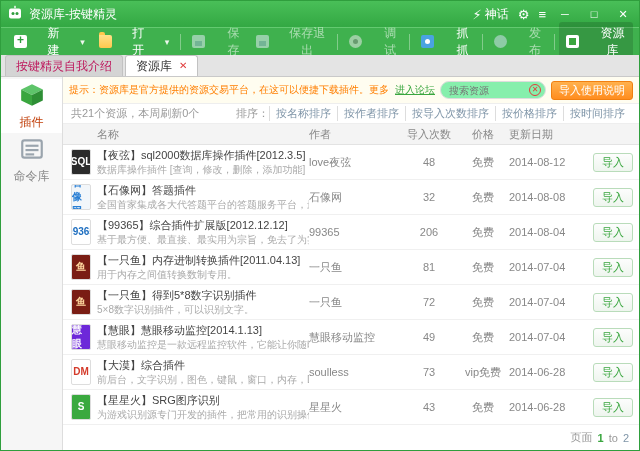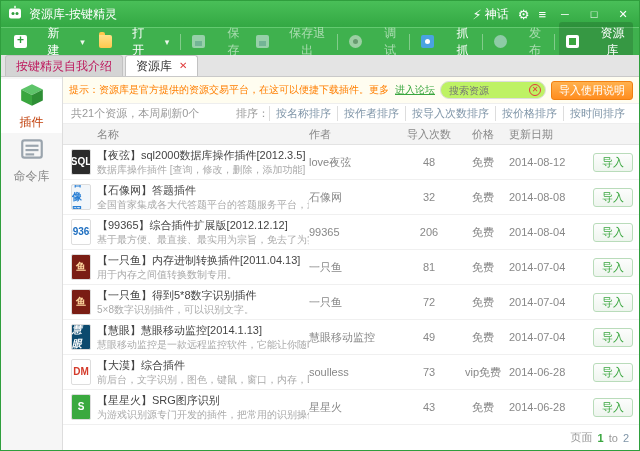--- a/index.html
+++ b/index.html
@@ -51,21 +51,21 @@
   .side-item { height:54px; display:flex; flex-direction:column; align-items:center; justify-content:center; gap:3px; cursor:pointer; }
   .side-item.active { background:#fff; }
   .side-label { font-size:12px; color:#888; }
   .side-item.active .side-label { color:#c2410c; }
 
   .main { flex:1; display:flex; flex-direction:column; min-width:0; }
 
   .notice { height:27px; flex:none; display:flex; align-items:center; background:#fffdf0; border-bottom:1px solid #eee; padding:0 6px; gap:5px; }
   .notice-text { color:#ff7e00; font-size:10px; white-space:nowrap; overflow:hidden; flex:1; min-width:0; }
   .forum-link { color:#3aa63f; font-size:10px; text-decoration:underline; white-space:nowrap; cursor:pointer; flex:none; }
-  .search-box { width:106px; height:18px; flex:none; border:1px solid #ddd; border-radius:9px; background:#bef264; display:flex; align-items:center; padding:0 4px 0 8px; gap:3px; }
+  .search-box { width:106px; height:18px; flex:none; border:1px solid #ddd; border-radius:9px; background:#86efac; display:flex; align-items:center; padding:0 4px 0 8px; gap:3px; }
   .search-box input { border:none; outline:none; flex:1; min-width:0; font-size:10px; color:#777; background:transparent; font-family:inherit; }
   .search-clear { width:12px; height:12px; flex:none; border:1px solid #e23b3b; border-radius:50%; color:#e23b3b; font-size:8px; line-height:10px; text-align:center; cursor:pointer; }
   .guide-btn { height:19px; flex:none; background:linear-gradient(#ffb14d,#ff8d1f); color:#fff; border:1px solid #f07f10; border-radius:3px; font-size:11px; padding:0 7px; white-space:nowrap; font-family:inherit; cursor:pointer; }
 
   .statsrow { height:20px; flex:none; display:flex; align-items:center; padding:0 8px; color:#999; font-size:11px; border-bottom:1px solid #eee; background:#fff; }
   .sortlinks { margin-left:auto; display:flex; align-items:center; }
   .sort-label { color:#999; font-size:11px; }
   .sortlink { color:#7f95a8; font-size:11px; padding:0 6px; border-left:1px solid #ddd; cursor:pointer; white-space:nowrap; }
   .sortlink:first-of-type { border-left:none; }
 
@@ -300,21 +300,21 @@
             </div>
           <div class="c-author">一只鱼</div>
           <div class="c-count">72</div>
           <div class="c-price">免费</div>
           <div class="c-date">2014-07-04</div>
           <div class="c-act"><button class="import-btn">导入</button></div>
         </div>
 
         <div class="row">
           <div class="c-name">
-              <span class="thumb" style="background: #0c4a6e; color: rgb(255, 255, 255); font-style: italic;">慧眼</span>
+              <span class="thumb" style="background: #6d28d9; color: rgb(255, 255, 255);">慧眼</span>
             <span class="ntext">
                 <span class="rname">【慧眼】慧眼移动监控[2014.1.13]</span>
                 <span class="rdesc">慧眼移动监控是一款远程监控软件，它能让你随时随地远程监控电</span>
               </span>
             </div>
           <div class="c-author">慧眼移动监控</div>
           <div class="c-count">49</div>
           <div class="c-price">免费</div>
           <div class="c-date">2014-07-04</div>
           <div class="c-act"><button class="import-btn">导入</button></div>

